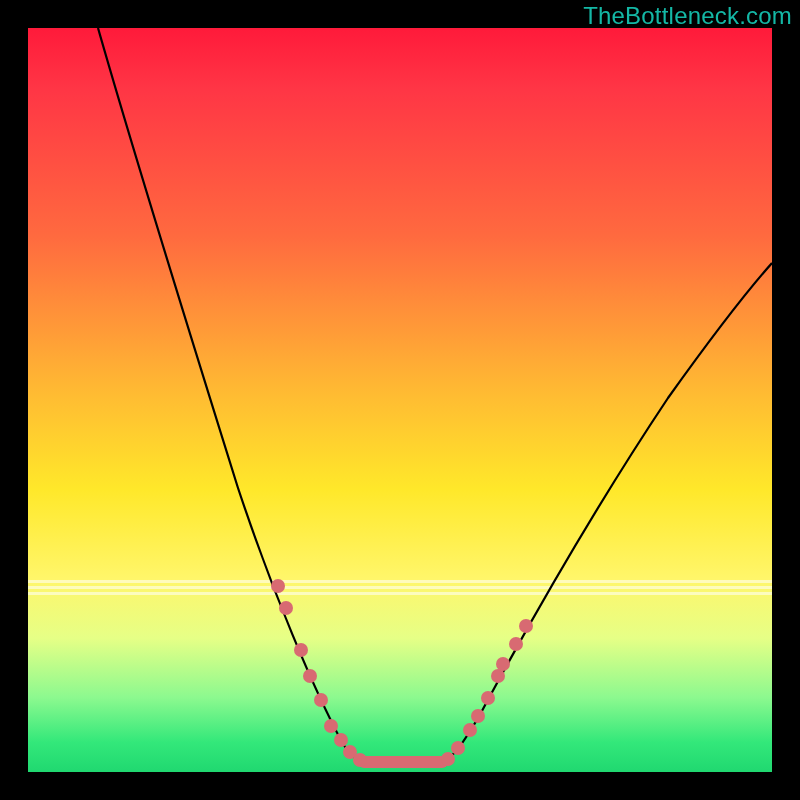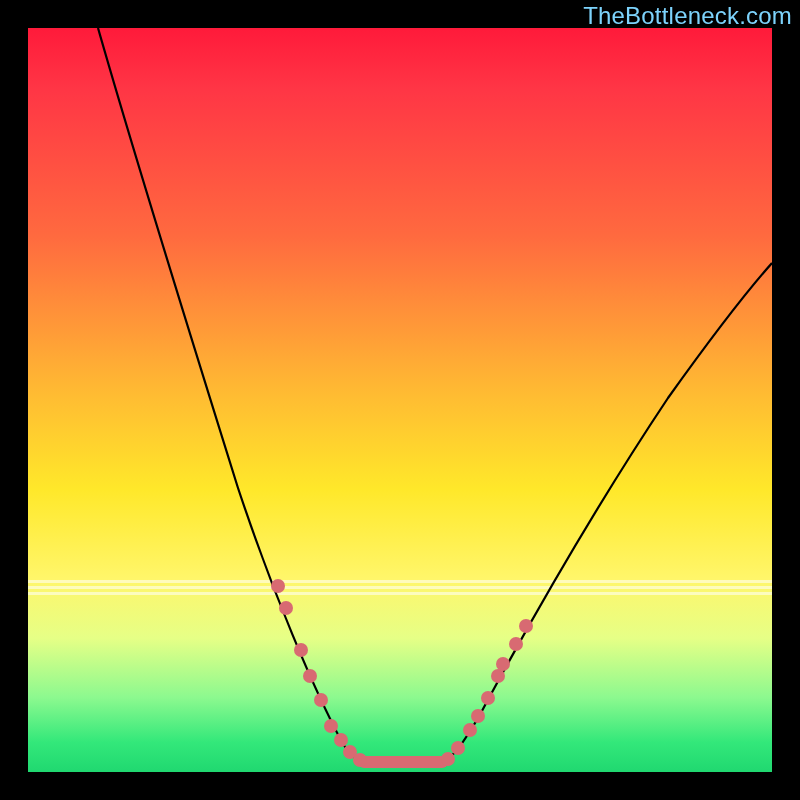--- a/index.html
+++ b/index.html
@@ -44,21 +44,21 @@
     position: absolute;
     left: 0;
     right: 0;
     height: 3px;
     background: rgba(255,255,255,0.55);
   }
   .attribution {
     position: absolute;
     top: 2px;
     right: 8px;
-    color: #7dd3fc;
+    color: #14b8a6;
     font-size: 24px;
     font-weight: 400;
     letter-spacing: 0.2px;
     margin-left: 35px;
   }
   svg {
     position: absolute;
     inset: 0;
     width: 100%;
     height: 100%;

